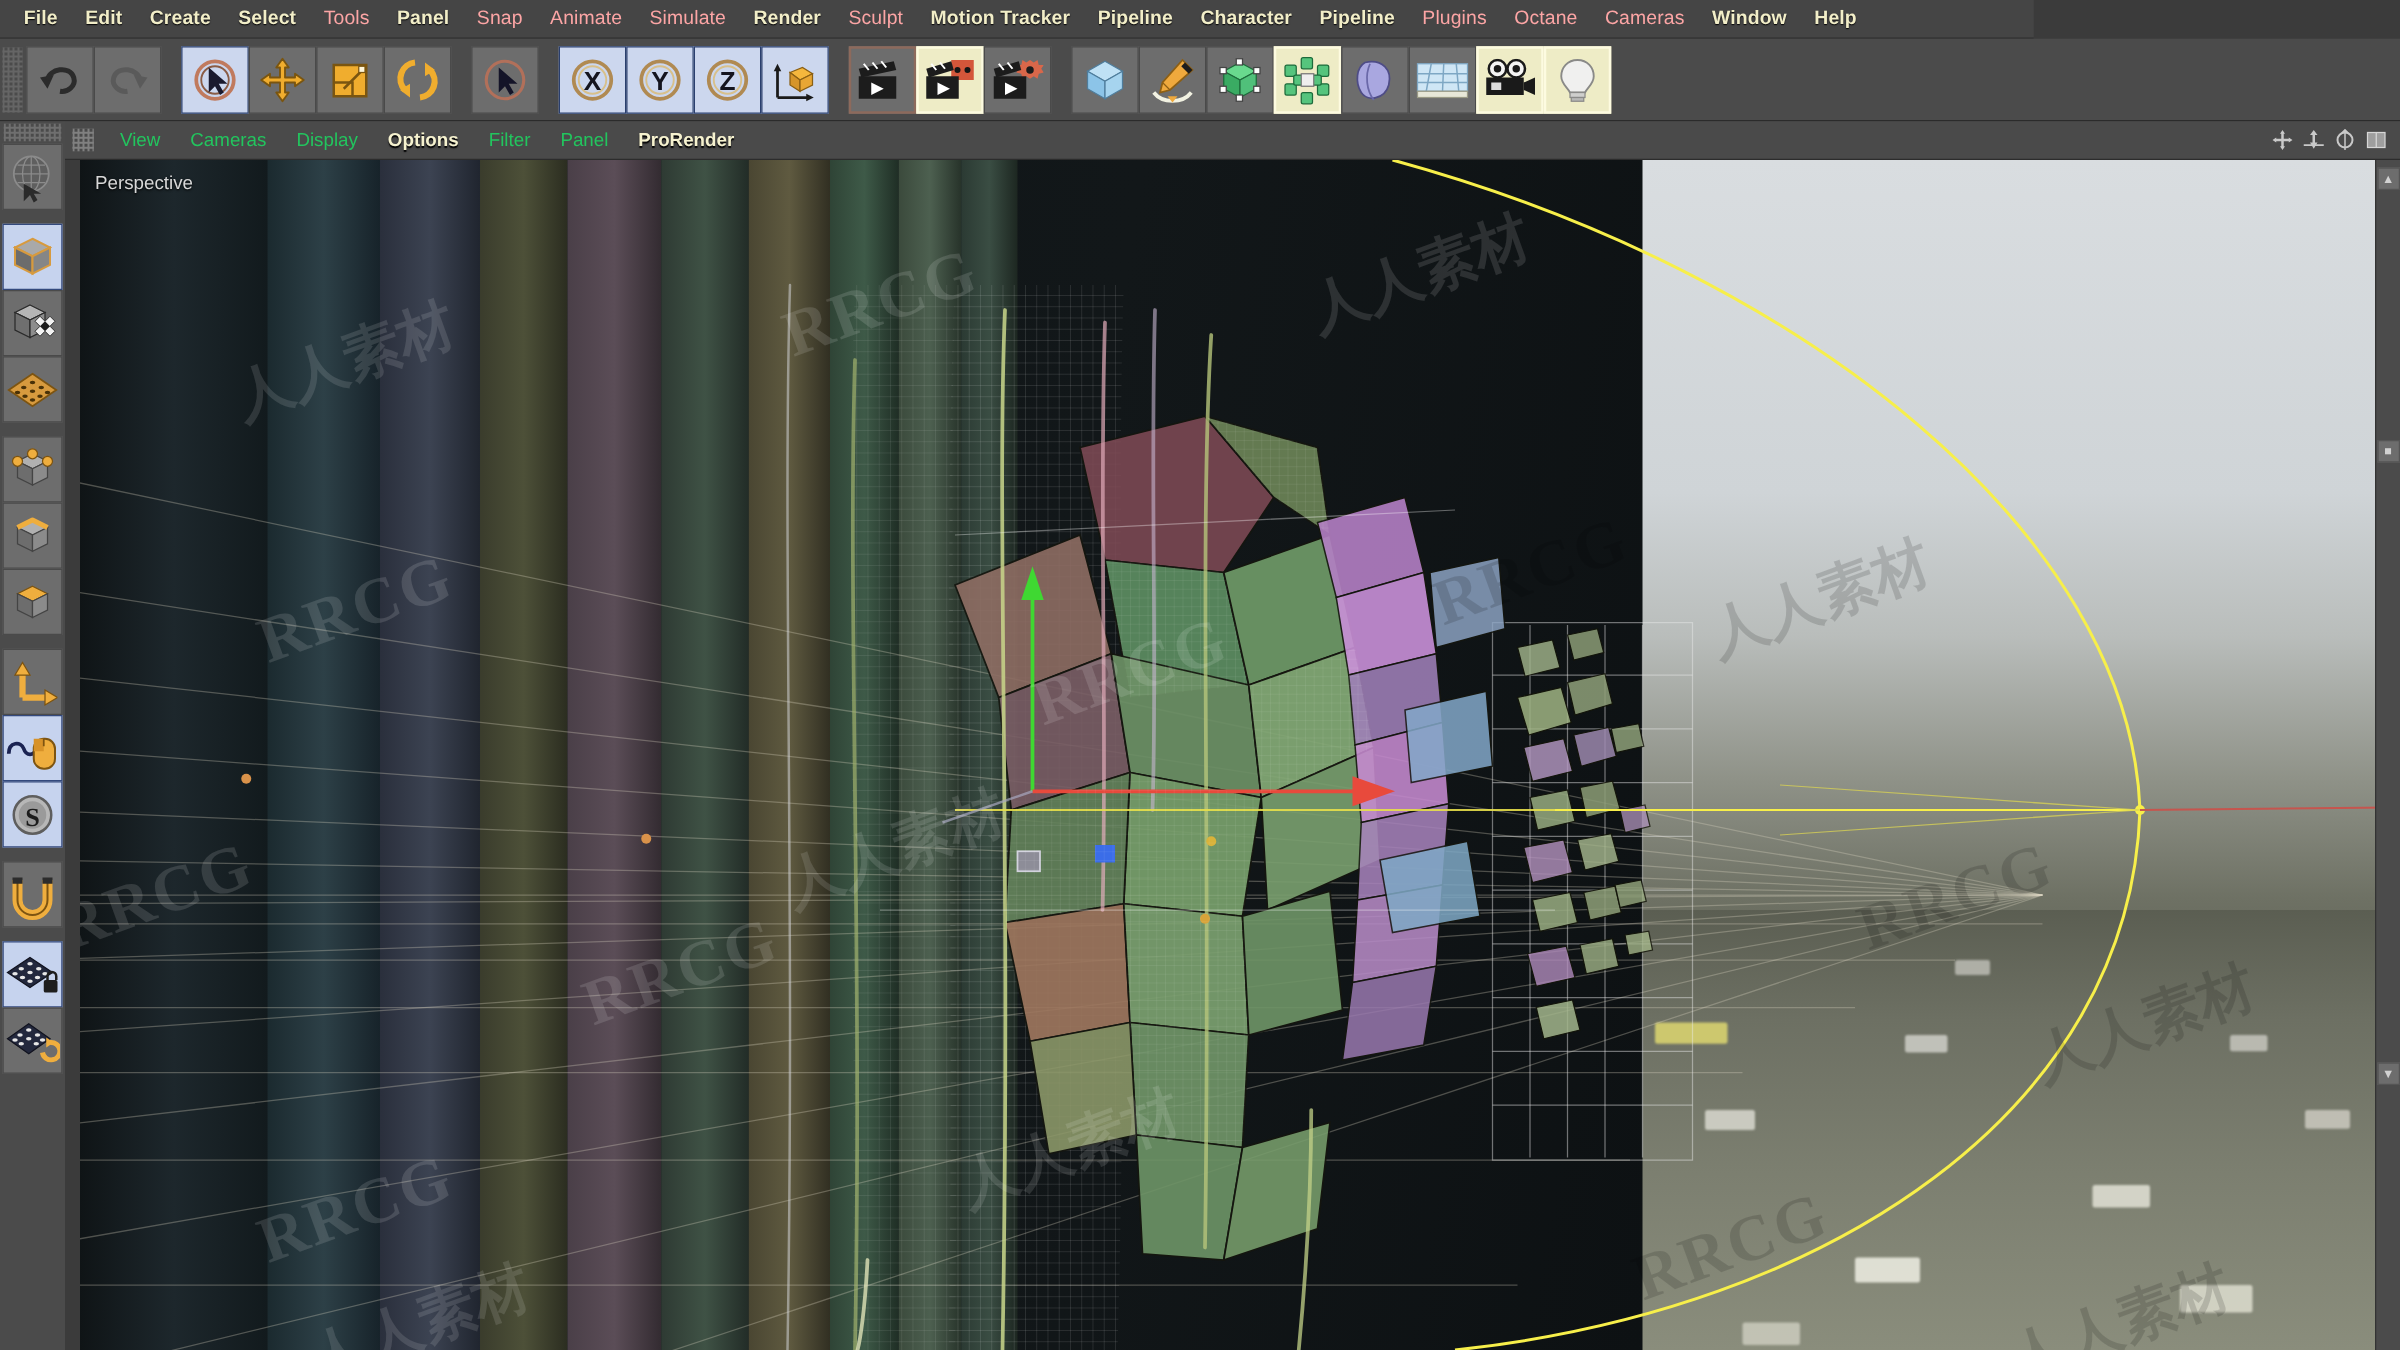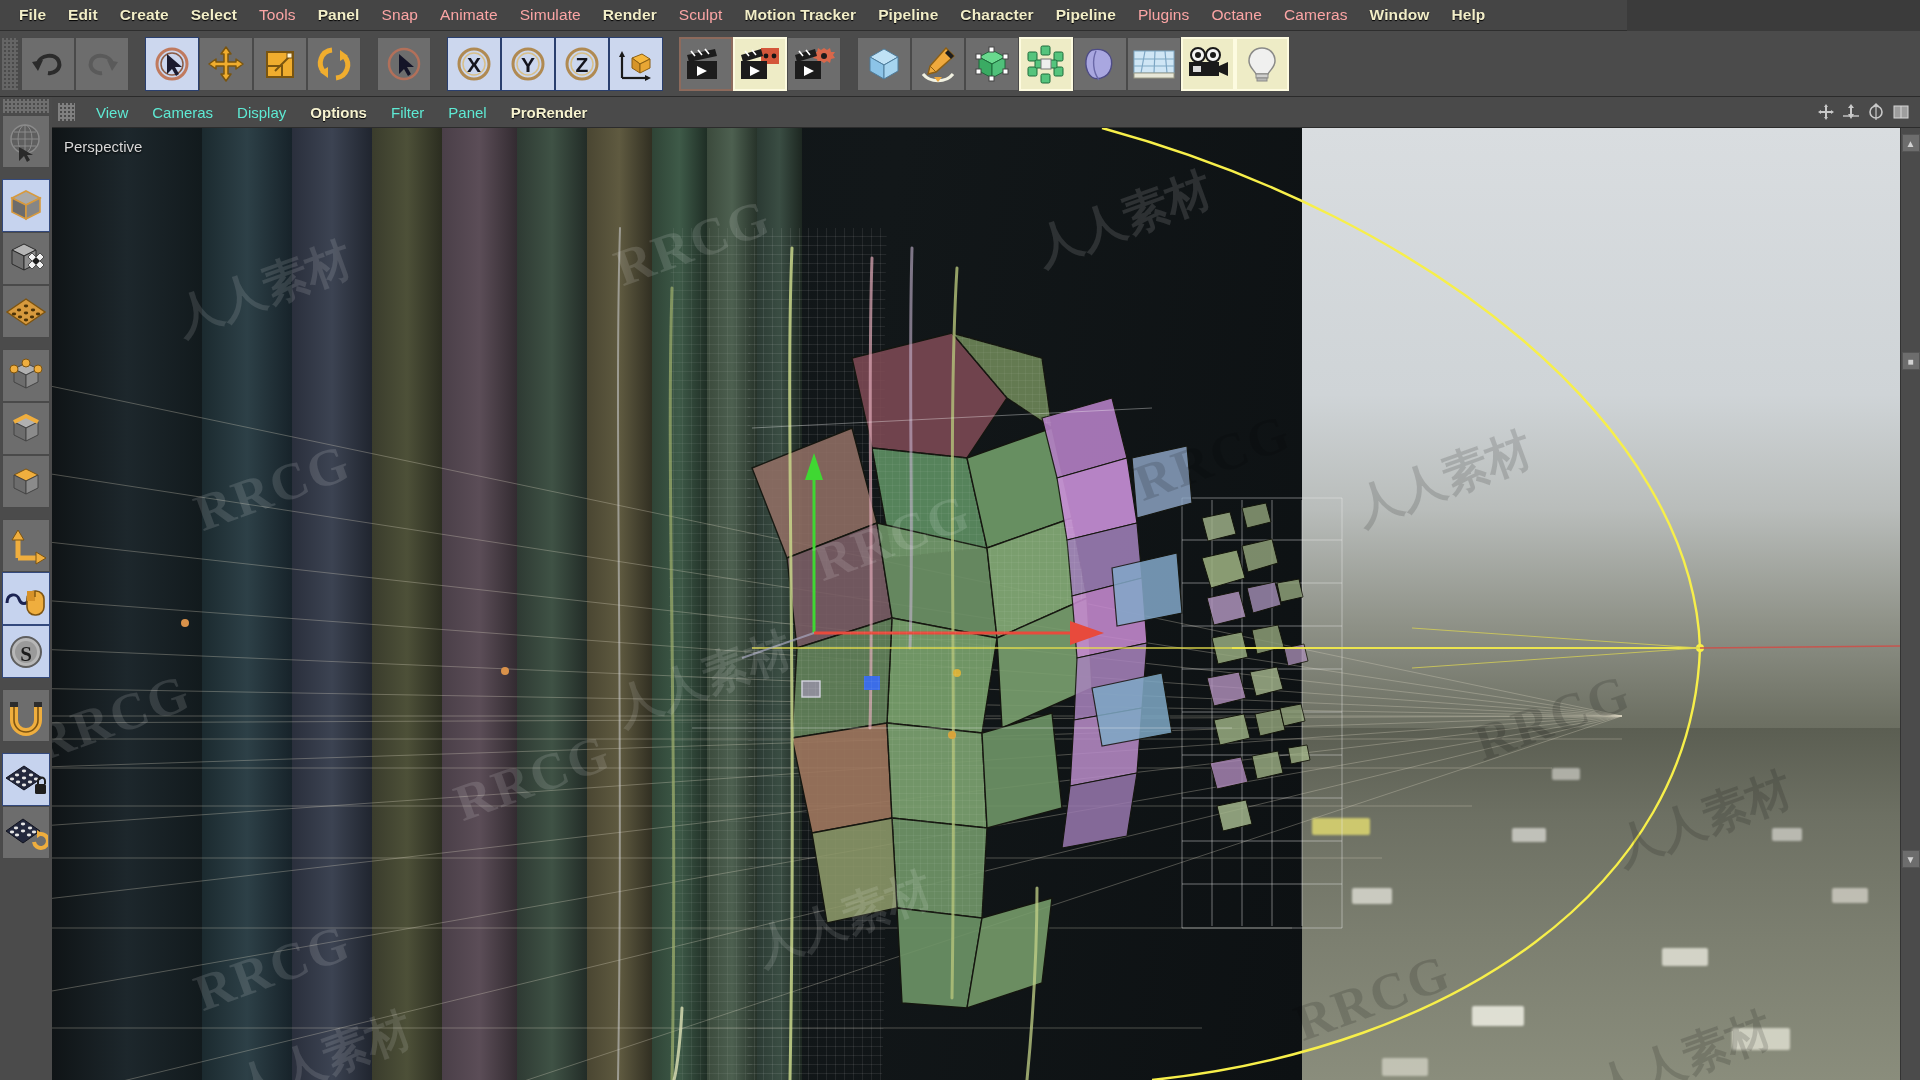--- a/index.html
+++ b/index.html
@@ -82,31 +82,31 @@
     border-bottom: 1px solid #2c2c2c;
   }
   .vgrip {
     width: 17px; height: 18px; margin: 0 9px 0 6px;
     background-image:
       repeating-linear-gradient(0deg,#8a8a8a 0 2px,transparent 2px 4px),
       repeating-linear-gradient(90deg,#8a8a8a 0 2px,transparent 2px 4px);
     background-size: 4px 4px; opacity: .85;
   }
   .vmenu {
-    font-size: 15px; color: #5eead4; padding: 2px 12px; white-space: nowrap;
+    font-size: 15px; color: #22c55e; padding: 2px 12px; white-space: nowrap;
   }
   .vmenu.hl { color: #f6f2cf; font-weight: bold; text-shadow: 0 1px 1px #000; }
   .vtools {
     position: absolute; right: 8px; top: 4px;
     display: flex; align-items: center; gap: 3px;
   }
   .vtool { width: 22px; height: 22px; display: flex; align-items: center; justify-content: center; }
 
   .viewport {
-    position: absolute; left: 52px; top: 128px; width: 1848px; height: 952px;
+    position: absolute; left: 64px; top: 128px; width: 1848px; height: 952px;
     overflow: hidden; background: #1b1d1c;
   }
   .vp-label {
     position: absolute; left: 12px; top: 10px; z-index: 60;
     font-size: 15px; color: #d8d8d8; text-shadow: 0 1px 2px #000;
   }
 
   
   .rightcol {
     position: absolute; left: 1900px; top: 128px; width: 20px; height: 952px;

